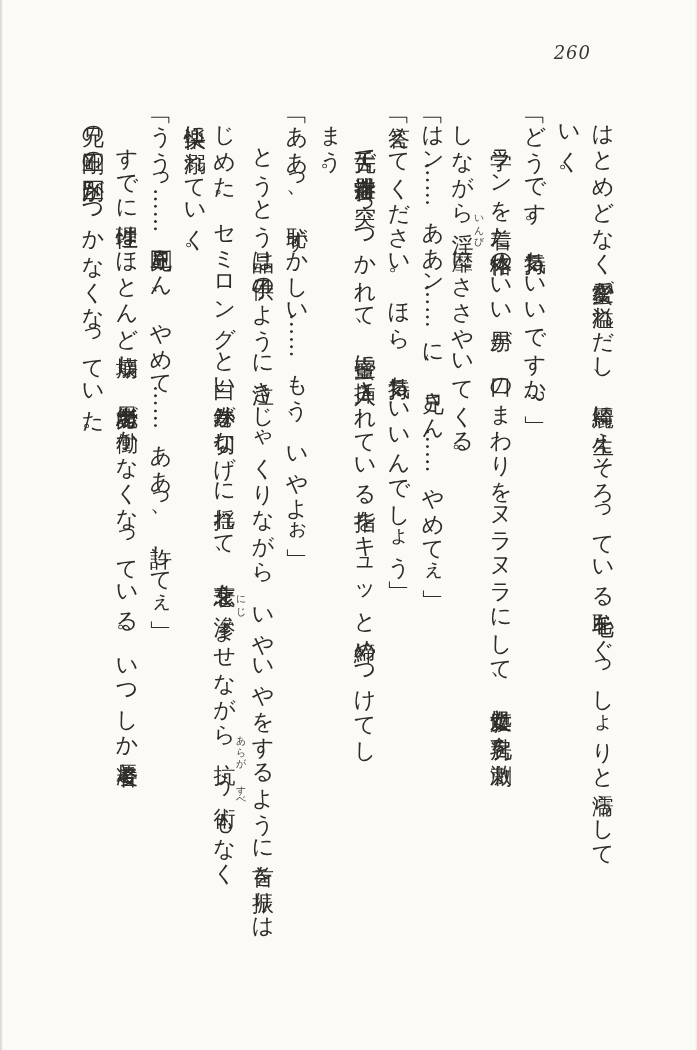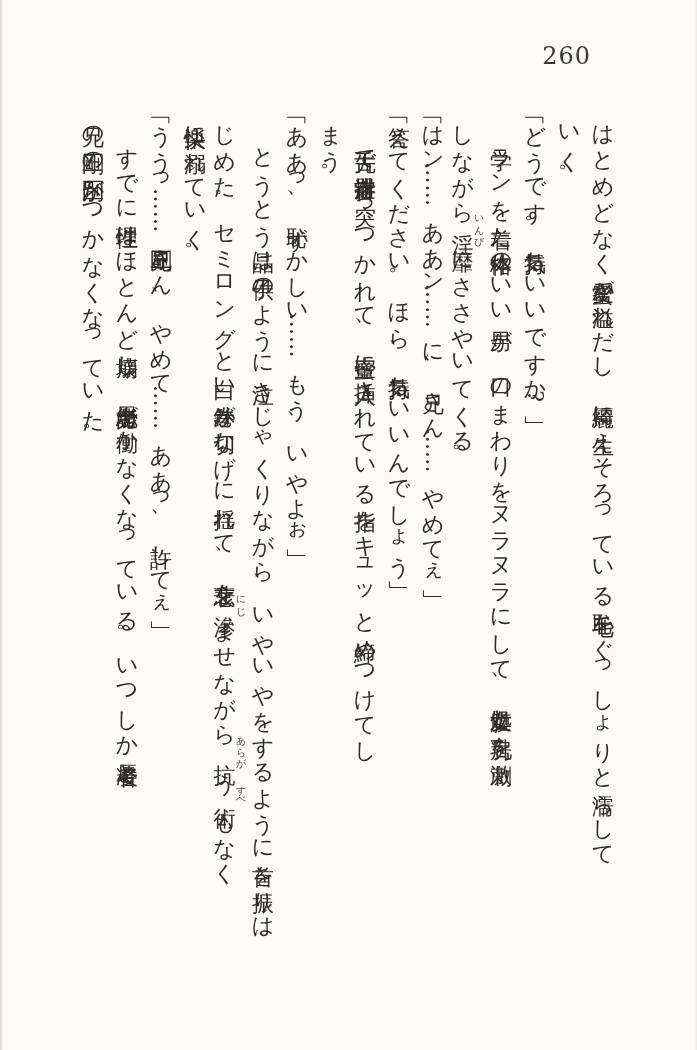--- a/index.html
+++ b/index.html
@@ -17,21 +17,22 @@
     width: 697px;
     height: 1050px;
     background: #fbfaf6;
     font-family: "DejaVu Serif", "Liberation Serif", serif;
     color: #2e2c29;
   }
   .page-number {
     position: absolute;
     top: 42px;
     right: 106px;
-    font-size: 24px;
+    font-size: 18px;
+    font-style: italic;
     letter-spacing: 1px;
     color: #3a3835;
   }
   .text-block {
     position: absolute;
     top: 110px;
     right: 77px;
     height: 860px;
     writing-mode: vertical-rl;
     text-orientation: mixed;

